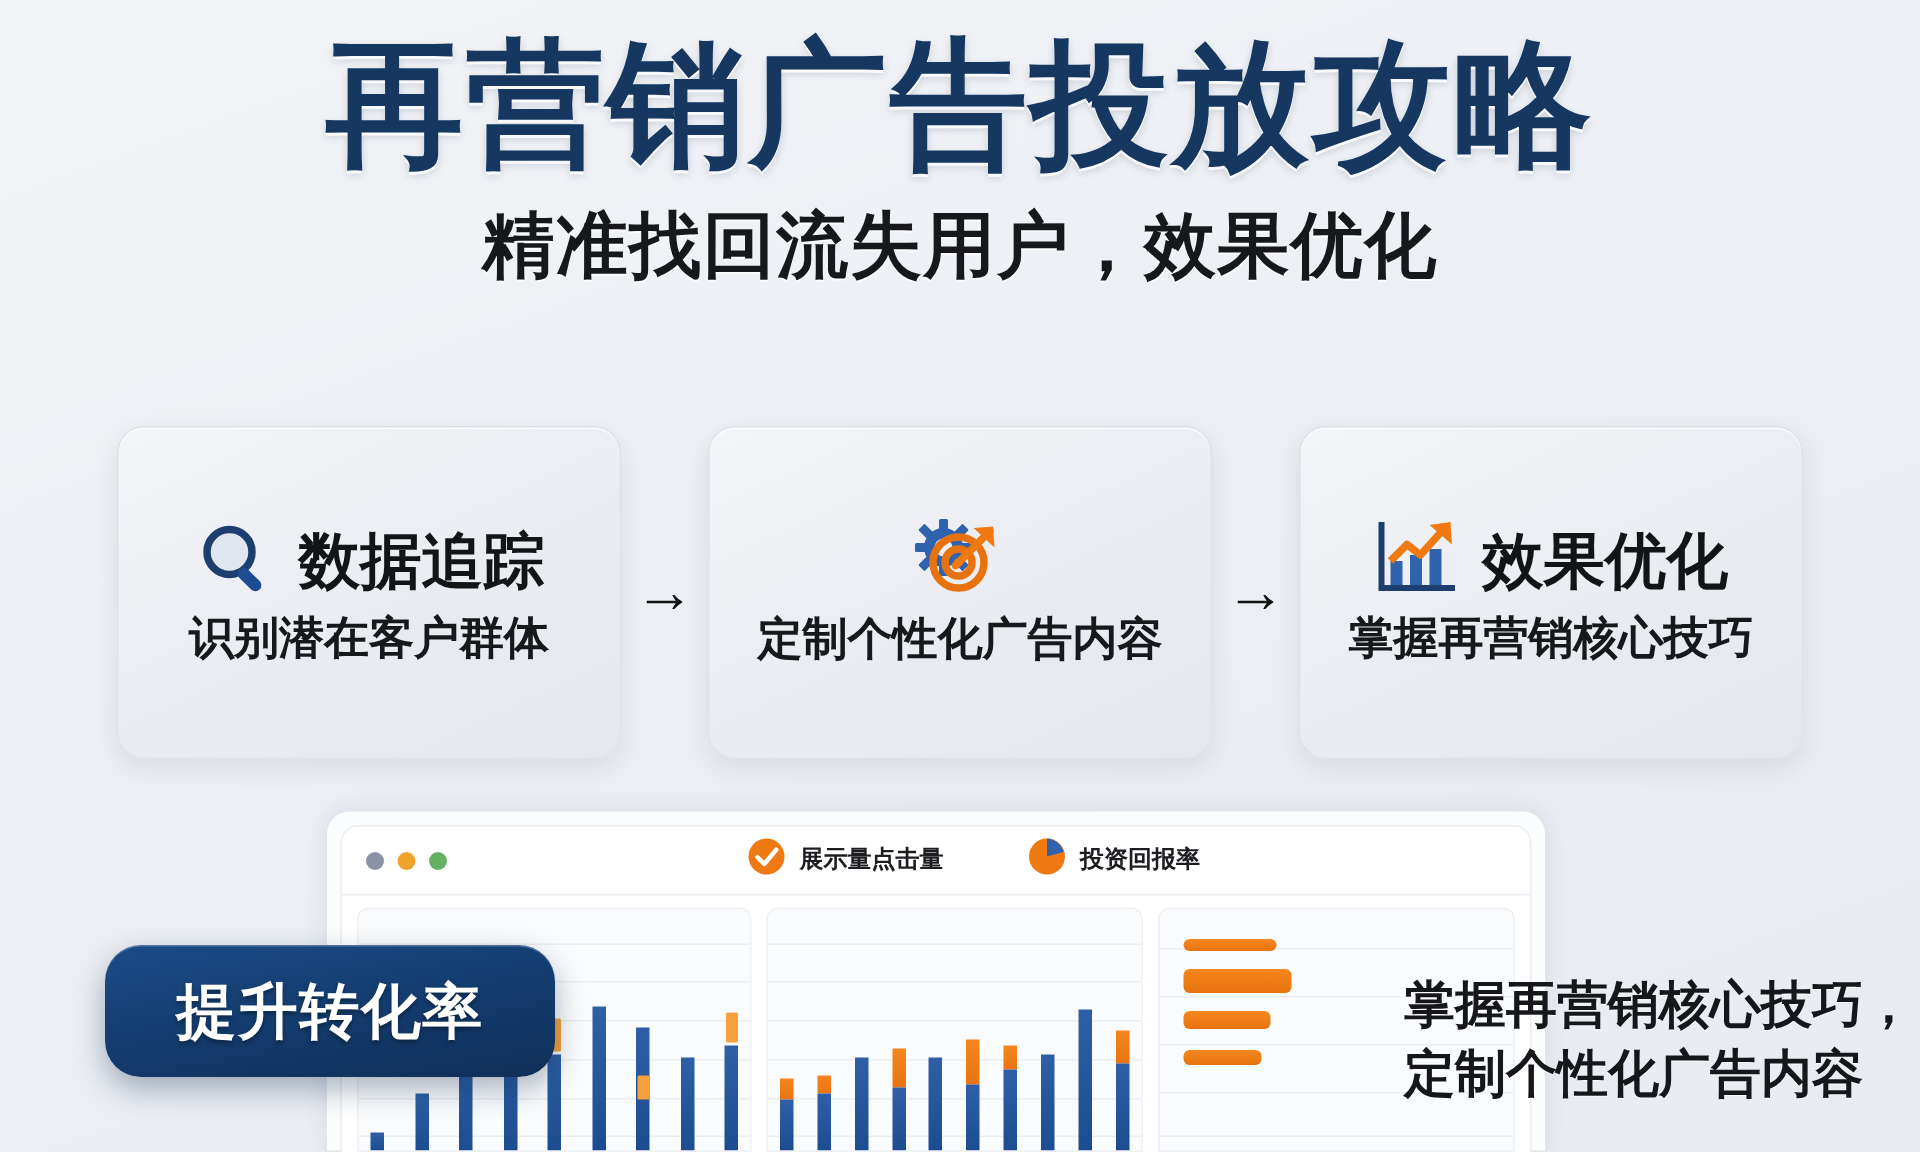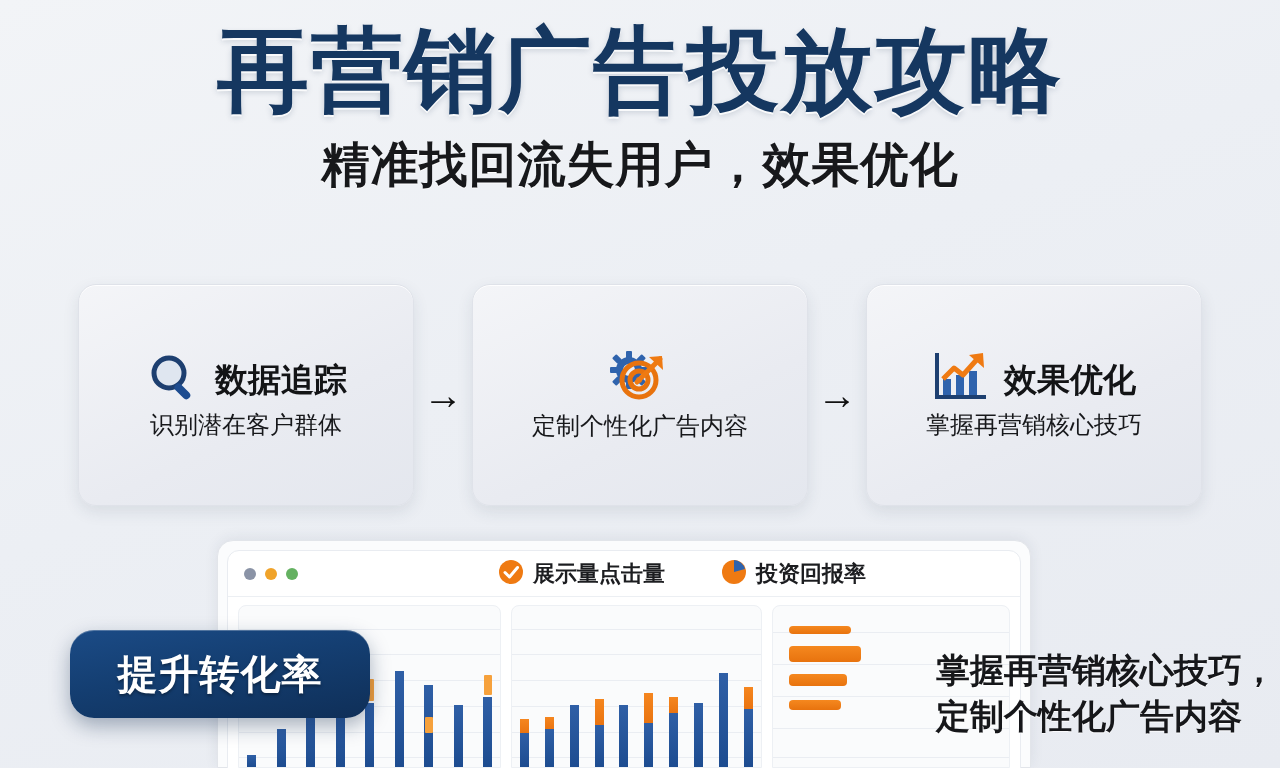--- a/index.html
+++ b/index.html
@@ -34,22 +34,22 @@
   }
   .card{
     width:336px;height:222px;box-sizing:border-box;
     background:linear-gradient(155deg,#f4f5f8 0%,#e9ebf1 60%,#e4e7ee 100%);
     border:1px solid #dfe2e9;border-radius:18px;
     box-shadow:0 6px 16px rgba(40,55,80,.10), inset 0 1px 0 rgba(255,255,255,.9);
     display:flex;flex-direction:column;align-items:center;justify-content:center;
     padding:12px 10px;
   }
   .card-head{display:flex;align-items:center;justify-content:center;gap:14px;width:100%;}
-  .card-title{font-size:33px;font-weight:bold;color:#131416;line-height:1;white-space:nowrap;}
-  .card-desc{font-size:24px;font-weight:normal;color:#17181b;white-space:nowrap;}
+  .card-title{font-size:41px;font-weight:bold;color:#131416;line-height:1;white-space:nowrap;}
+  .card-desc{font-size:30px;font-weight:bold;color:#17181b;white-space:nowrap;}
   .arrow{font-size:40px;color:#111;font-weight:bold;line-height:1;padding:0 4px;}
   .ico{flex:0 0 auto;display:block;}
 
   
   .dash-outer{
     position:absolute;left:217px;top:540px;width:814px;height:228px;
     background:#fbfcfd;border:1px solid #e2e5ea;border-radius:16px 16px 0 0;
     box-shadow:0 -2px 14px rgba(40,55,80,.08);
     padding:9px 9px 0 9px;box-sizing:border-box;
   }
@@ -59,21 +59,21 @@
     display:flex;flex-direction:column;
   }
   .dash-toolbar{
     height:46px;flex:0 0 46px;display:flex;align-items:center;
     border-bottom:1px solid #eceff3;padding:0 16px;box-sizing:border-box;
   }
   .dots{display:flex;gap:9px;align-items:center;}
   .dot{width:12px;height:12px;border-radius:50%;}
   .legend-wrap{display:flex;align-items:center;gap:56px;margin-left:200px;}
   .legend{display:flex;align-items:center;gap:9px;}
-  .legend-label{font-size:22px;font-weight:bold;color:#1c1d20;white-space:nowrap;}
+  .legend-label{font-size:16px;font-weight:bold;color:#1c1d20;white-space:nowrap;}
   .panels{flex:1;display:flex;gap:10px;padding:8px 10px 0 10px;box-sizing:border-box;}
   .panel{
     flex:1;background:#fafbfc;border:1px solid #edf0f4;border-radius:8px 8px 0 0;
     position:relative;overflow:hidden;
   }
   .panel.p1{flex:1.05}
   .panel.p3{flex:0.95}
   .gridlines{position:absolute;inset:0;}
   .gridlines i{position:absolute;left:0;right:0;height:1px;background:#eaedf2;display:block;}
 

